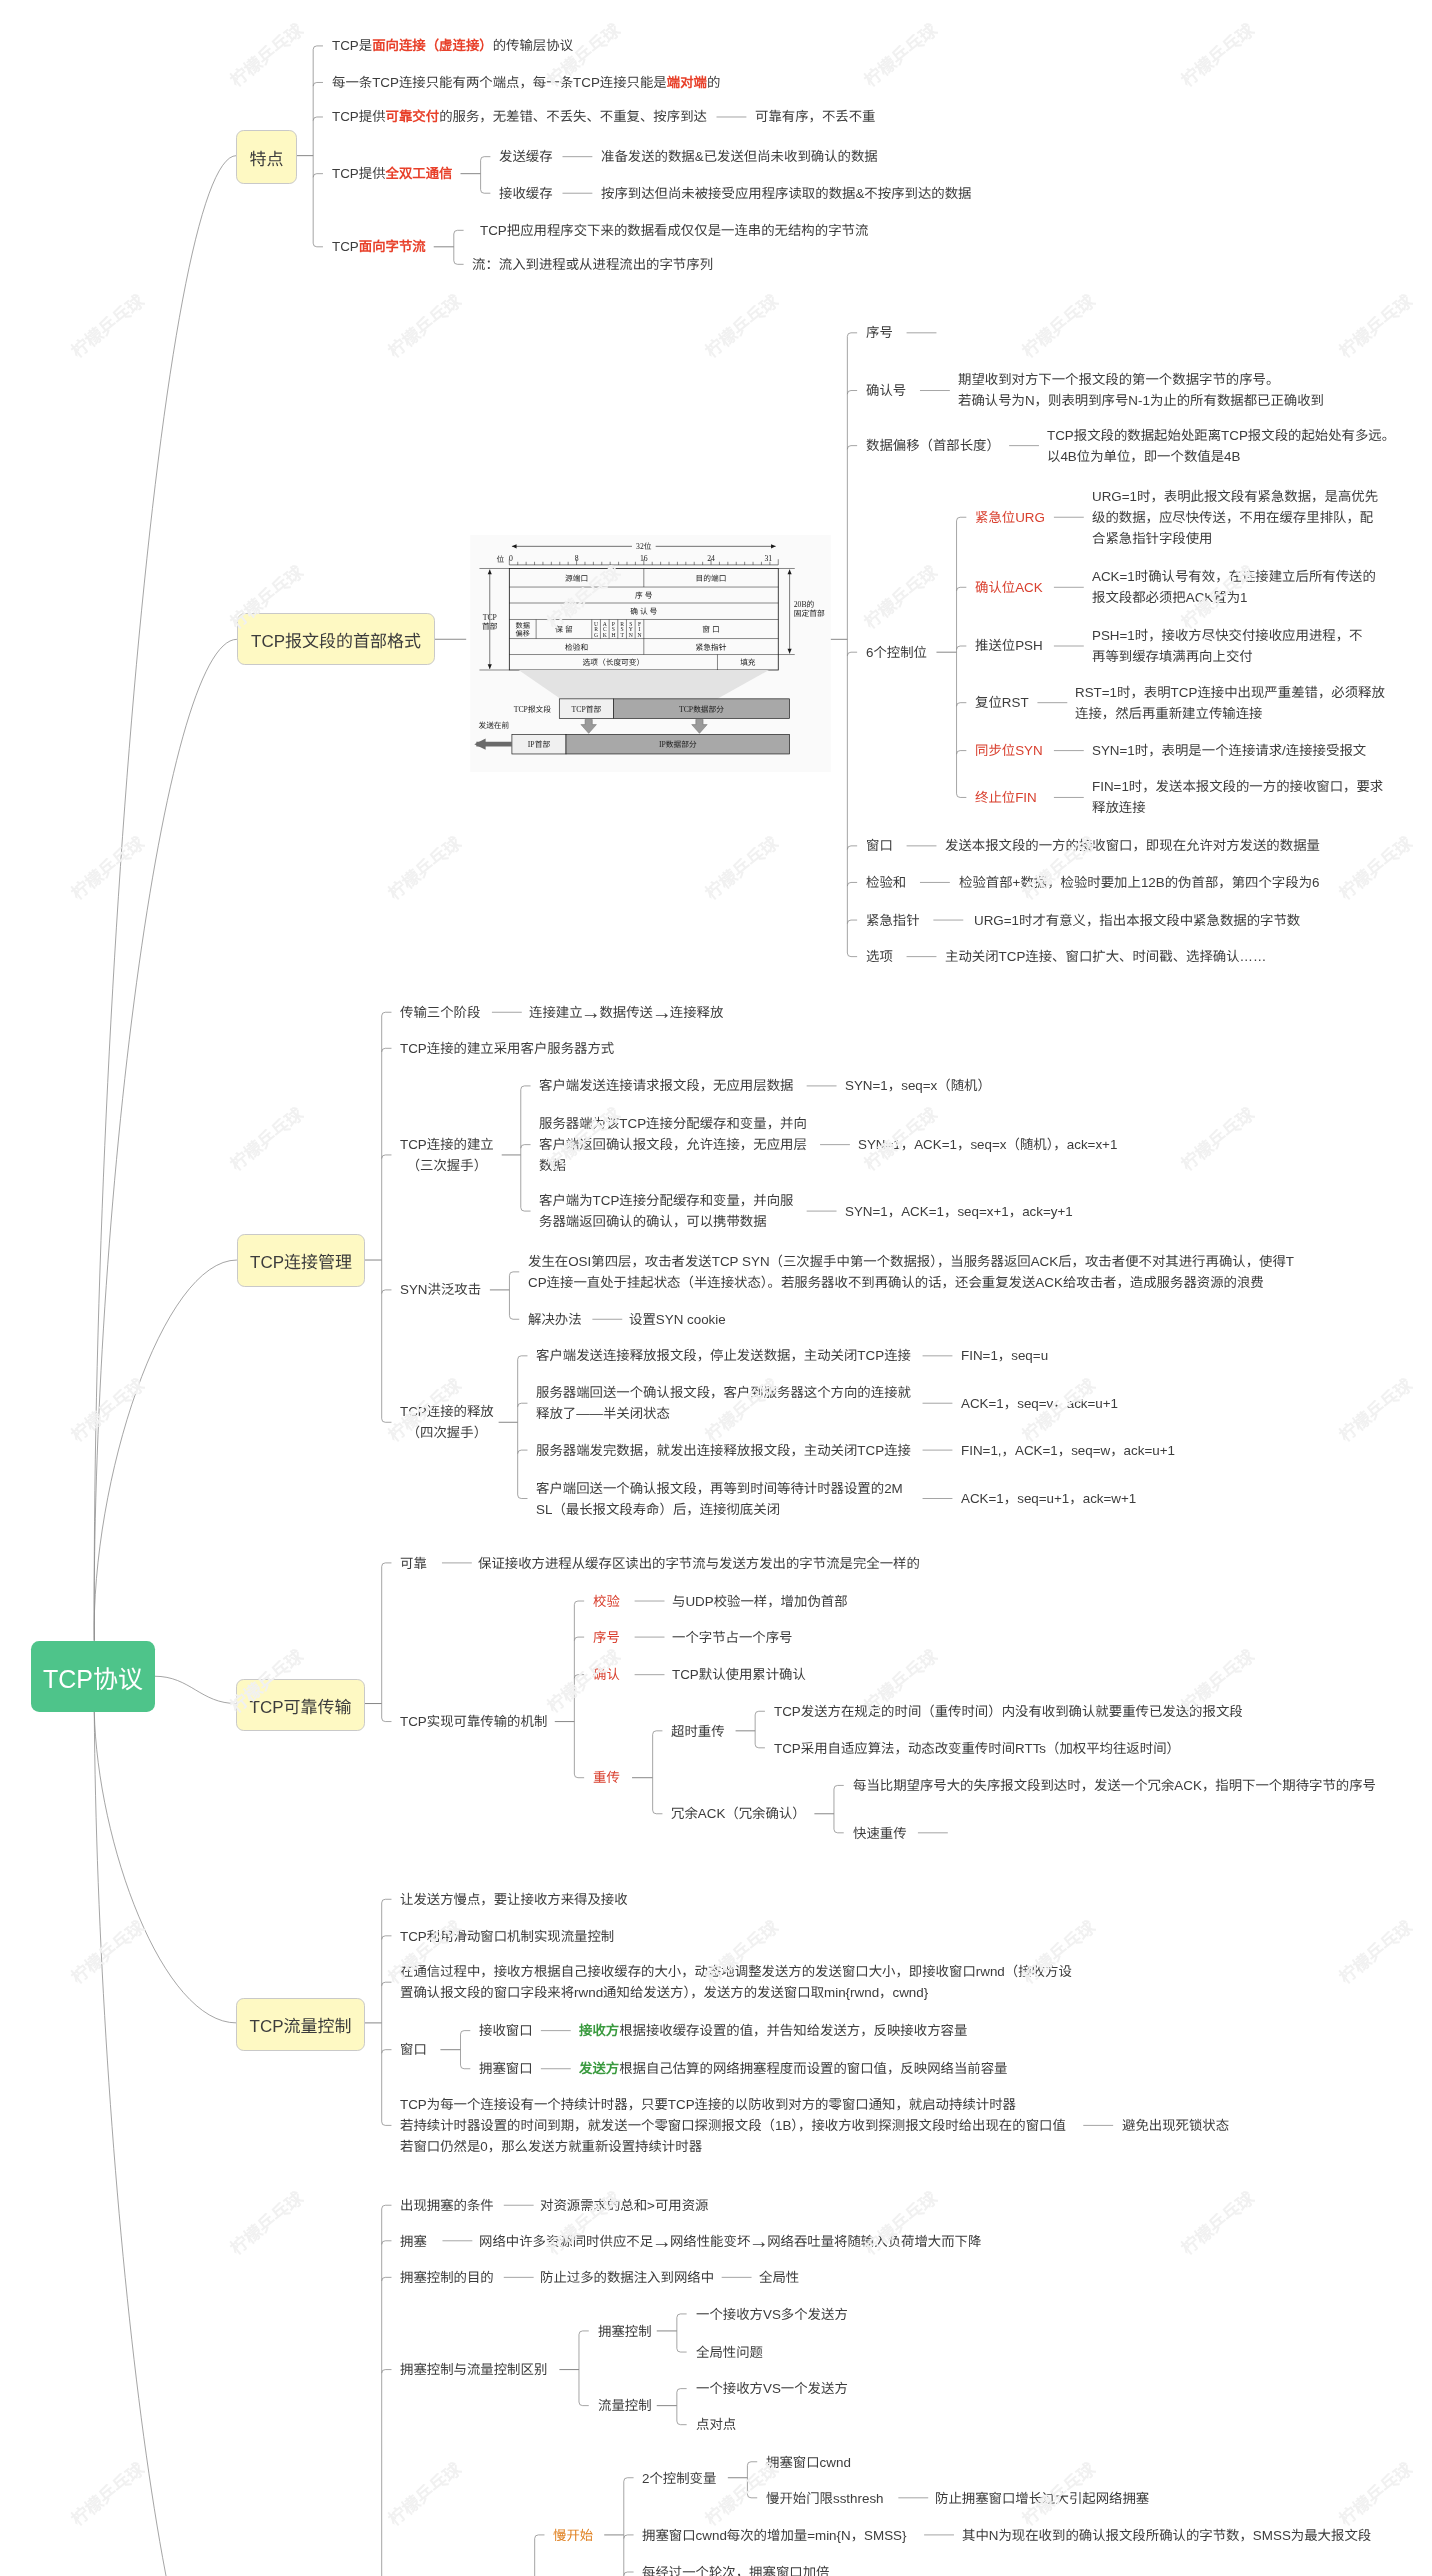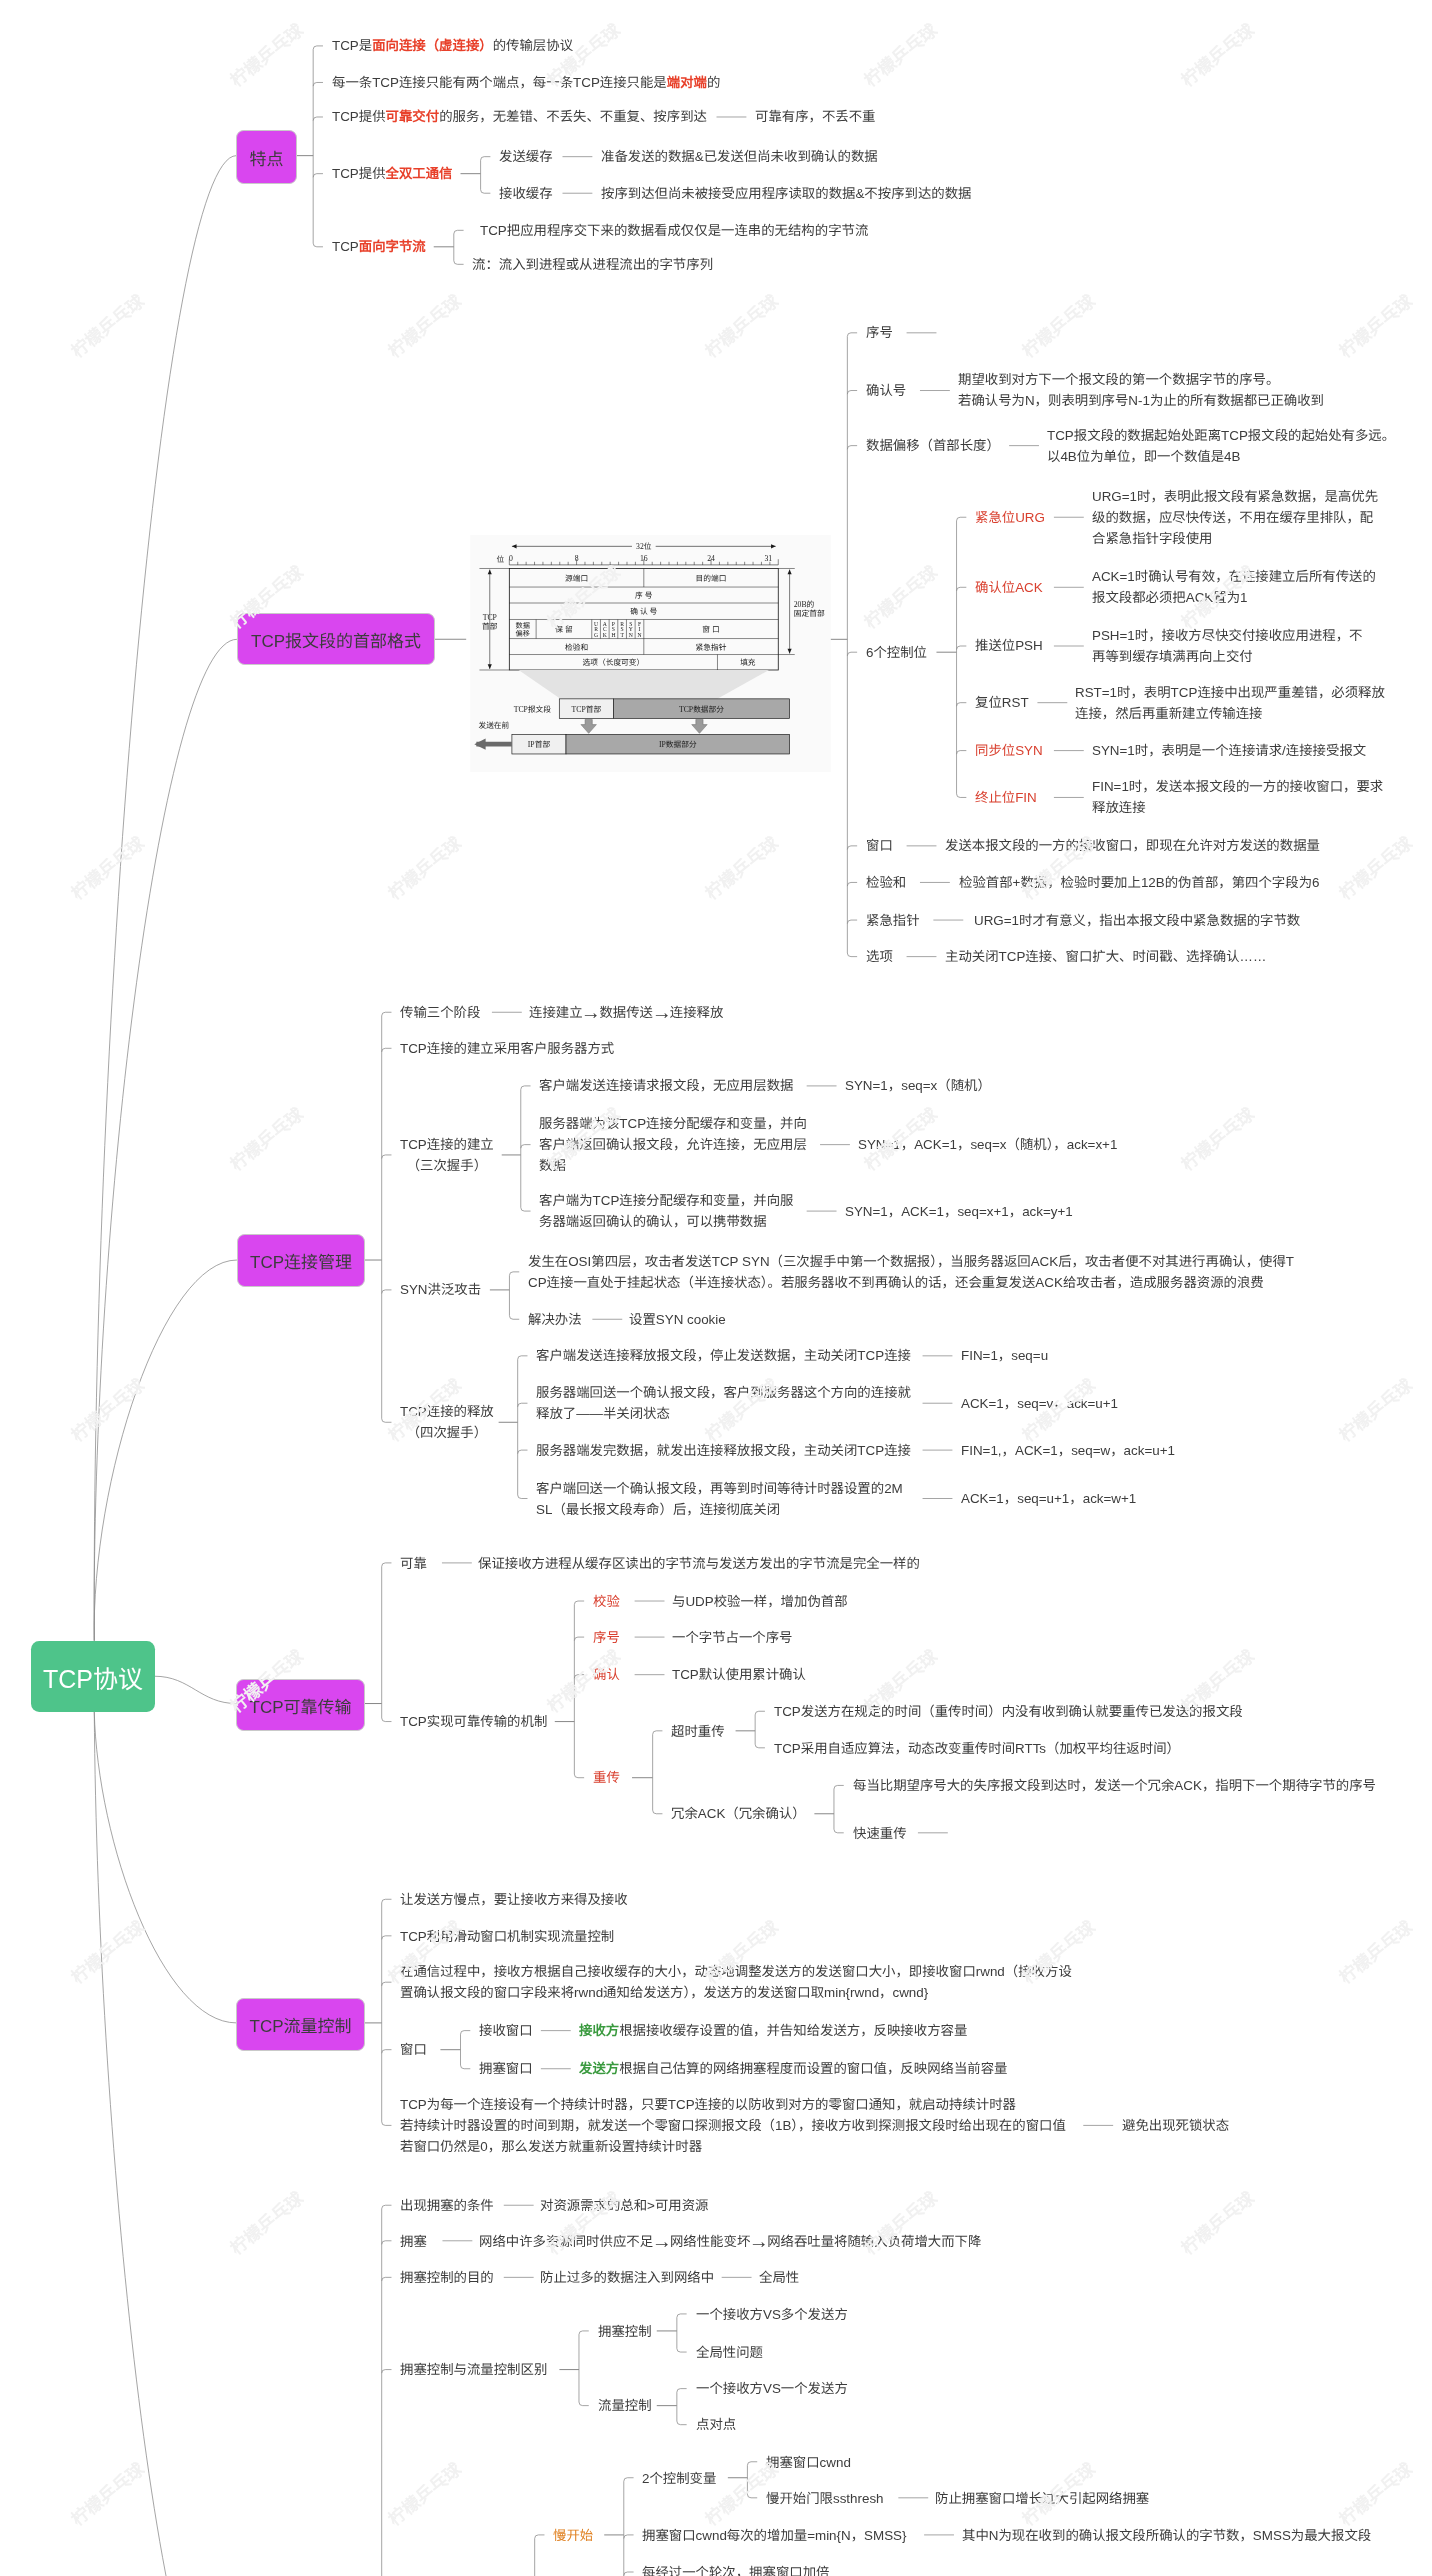--- a/index.html
+++ b/index.html
@@ -11,21 +11,21 @@
 svg.links{position:absolute;left:0;top:0;width:1432px;height:3354px;}
 .tx{position:absolute;font-size:13.4px;line-height:21px;color:#3c3c3c;white-space:pre;}
 .tx .tl{display:block;}
 .ar{display:inline-block;transform:scale(1.5);margin:0 .13em;font-style:normal;}
 .tx.ctr .tl{display:block;}
 .tx.ctr{text-align:center;width:max-content;}
 .c-r{color:#e8402a;font-weight:700;}
 .c-rn{color:#d9402f;font-weight:400;}
 .c-g{color:#3a9a3f;font-weight:700;}
 .c-o{color:#e08020;font-weight:400;}
-.boxnode{position:absolute;border:0.8px solid #c9c9c9;border-radius:7.7px;background:#d946ef;
+.boxnode{position:absolute;border:0.8px solid #c9c9c9;border-radius:7.7px;background:#fef9c3;
    display:flex;align-items:center;justify-content:center;color:#3c3c3c;white-space:pre;}
 .rootnode{position:absolute;background:#4ec48a;color:#fff;border-radius:8.2px;
    display:flex;align-items:center;justify-content:center;font-size:25px;white-space:pre;}
 .wm{position:absolute;color:#f1f1f1;font-size:17.5px;font-weight:700;
     transform:rotate(-39deg);transform-origin:0 0;white-space:pre;pointer-events:none;}
 .fig{position:absolute;}
 </style>
 </head>
 <body>
 

